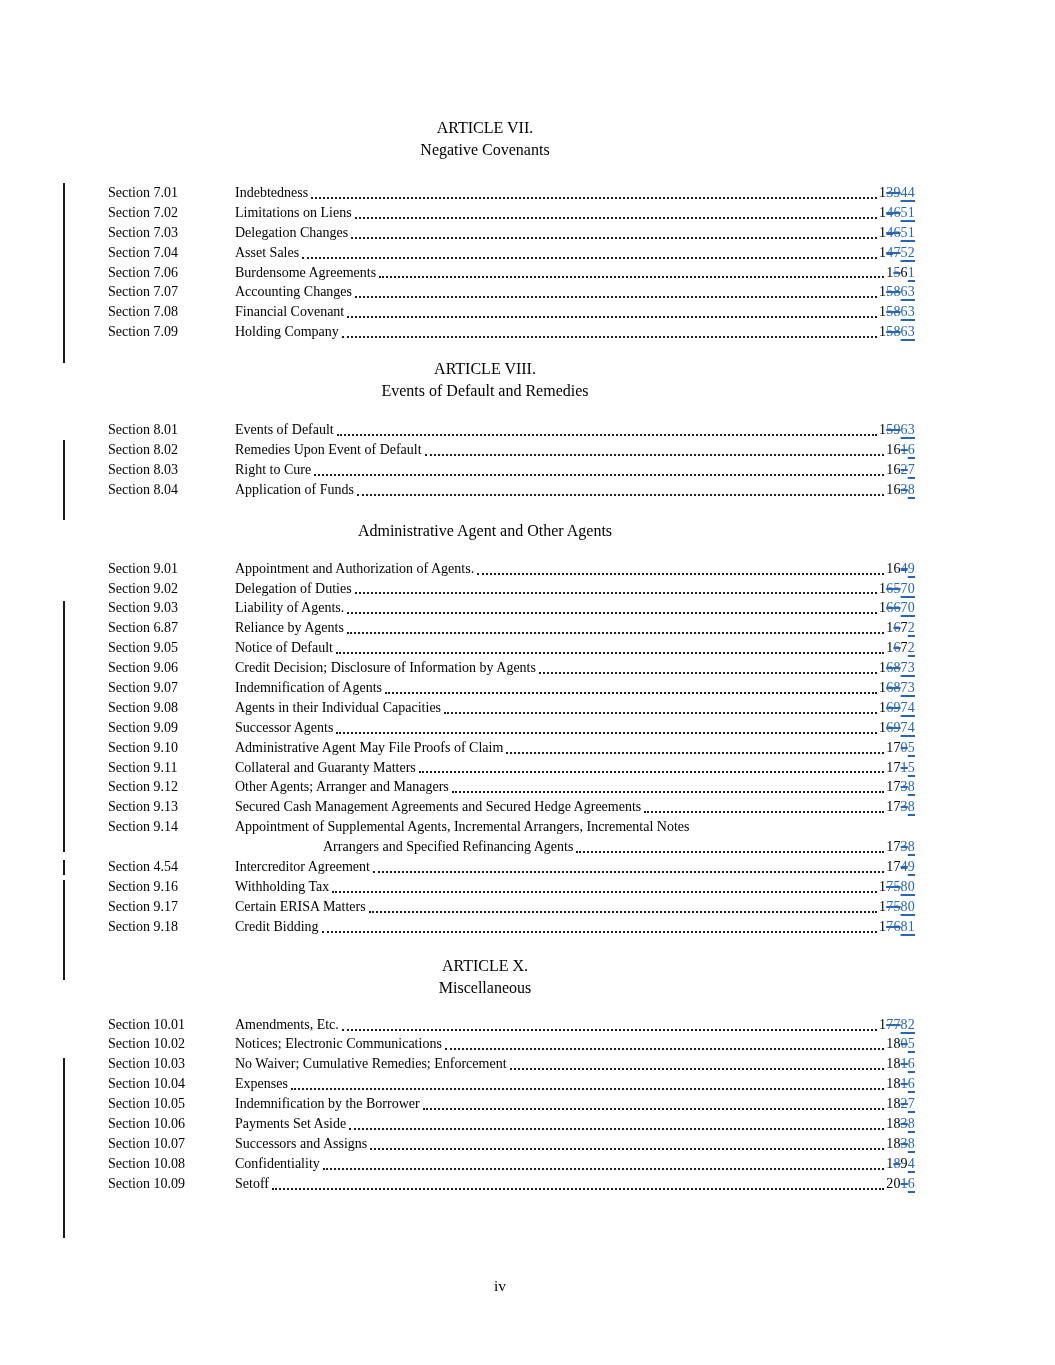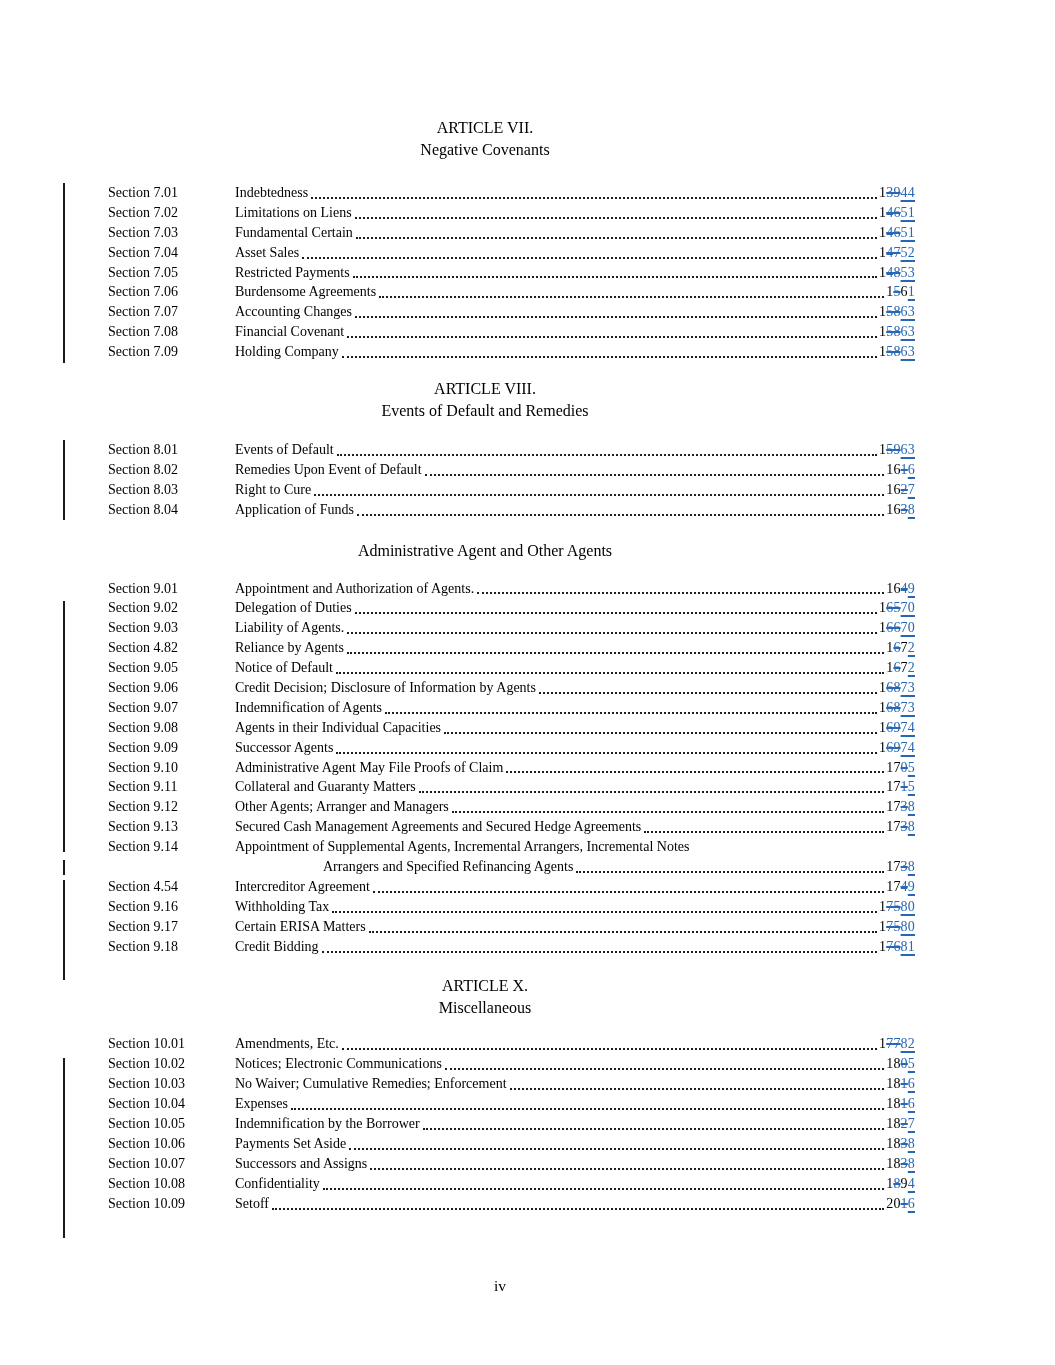--- a/index.html
+++ b/index.html
@@ -87,38 +87,32 @@
 
   <div class="row">
     <span class="sec-label">Section 7.02</span>
     <span class="sec-title">Limitations on Liens</span>
     <span class="leader"></span>
     <span class="pagenum"><span>1</span><span class="del">46</span><span class="ins">51</span></span>
   </div>
 
   <div class="row">
     <span class="sec-label">Section 7.03</span>
-    <span class="sec-title">Fundamental Certain</span>
+    <span class="sec-title">Delegation Changes</span>
     <span class="leader"></span>
     <span class="pagenum"><span>1</span><span class="del">46</span><span class="ins">51</span></span>
   </div>
 
   <div class="row">
     <span class="sec-label">Section 7.04</span>
     <span class="sec-title">Asset Sales</span>
     <span class="leader"></span>
     <span class="pagenum"><span>1</span><span class="del">47</span><span class="ins">52</span></span>
   </div>
 
-  <div class="row">
-    <span class="sec-label">Section 7.05</span>
-    <span class="sec-title">Restricted Payments</span>
-    <span class="leader"></span>
-    <span class="pagenum"><span>1</span><span class="del">48</span><span class="ins">53</span></span>
-  </div>
 
   <div class="row">
     <span class="sec-label">Section 7.06</span>
     <span class="sec-title">Burdensome Agreements</span>
     <span class="leader"></span>
     <span class="pagenum"><span>1</span><span class="del">5</span><span>6</span><span class="ins">1</span></span>
   </div>
 
   <div class="row">
     <span class="sec-label">Section 7.07</span>
@@ -195,21 +189,21 @@
   </div>
 
   <div class="row">
     <span class="sec-label">Section 9.03</span>
     <span class="sec-title">Liability of Agents.</span>
     <span class="leader"></span>
     <span class="pagenum"><span>1</span><span class="del">66</span><span class="ins">70</span></span>
   </div>
 
   <div class="row">
-    <span class="sec-label">Section 4.82</span>
+    <span class="sec-label">Section 6.87</span>
     <span class="sec-title">Reliance by Agents</span>
     <span class="leader"></span>
     <span class="pagenum"><span>1</span><span class="del">6</span><span>7</span><span class="ins">2</span></span>
   </div>
 
   <div class="row">
     <span class="sec-label">Section 9.05</span>
     <span class="sec-title">Notice of Default</span>
     <span class="leader"></span>
     <span class="pagenum"><span>1</span><span class="del">6</span><span>7</span><span class="ins">2</span></span>

